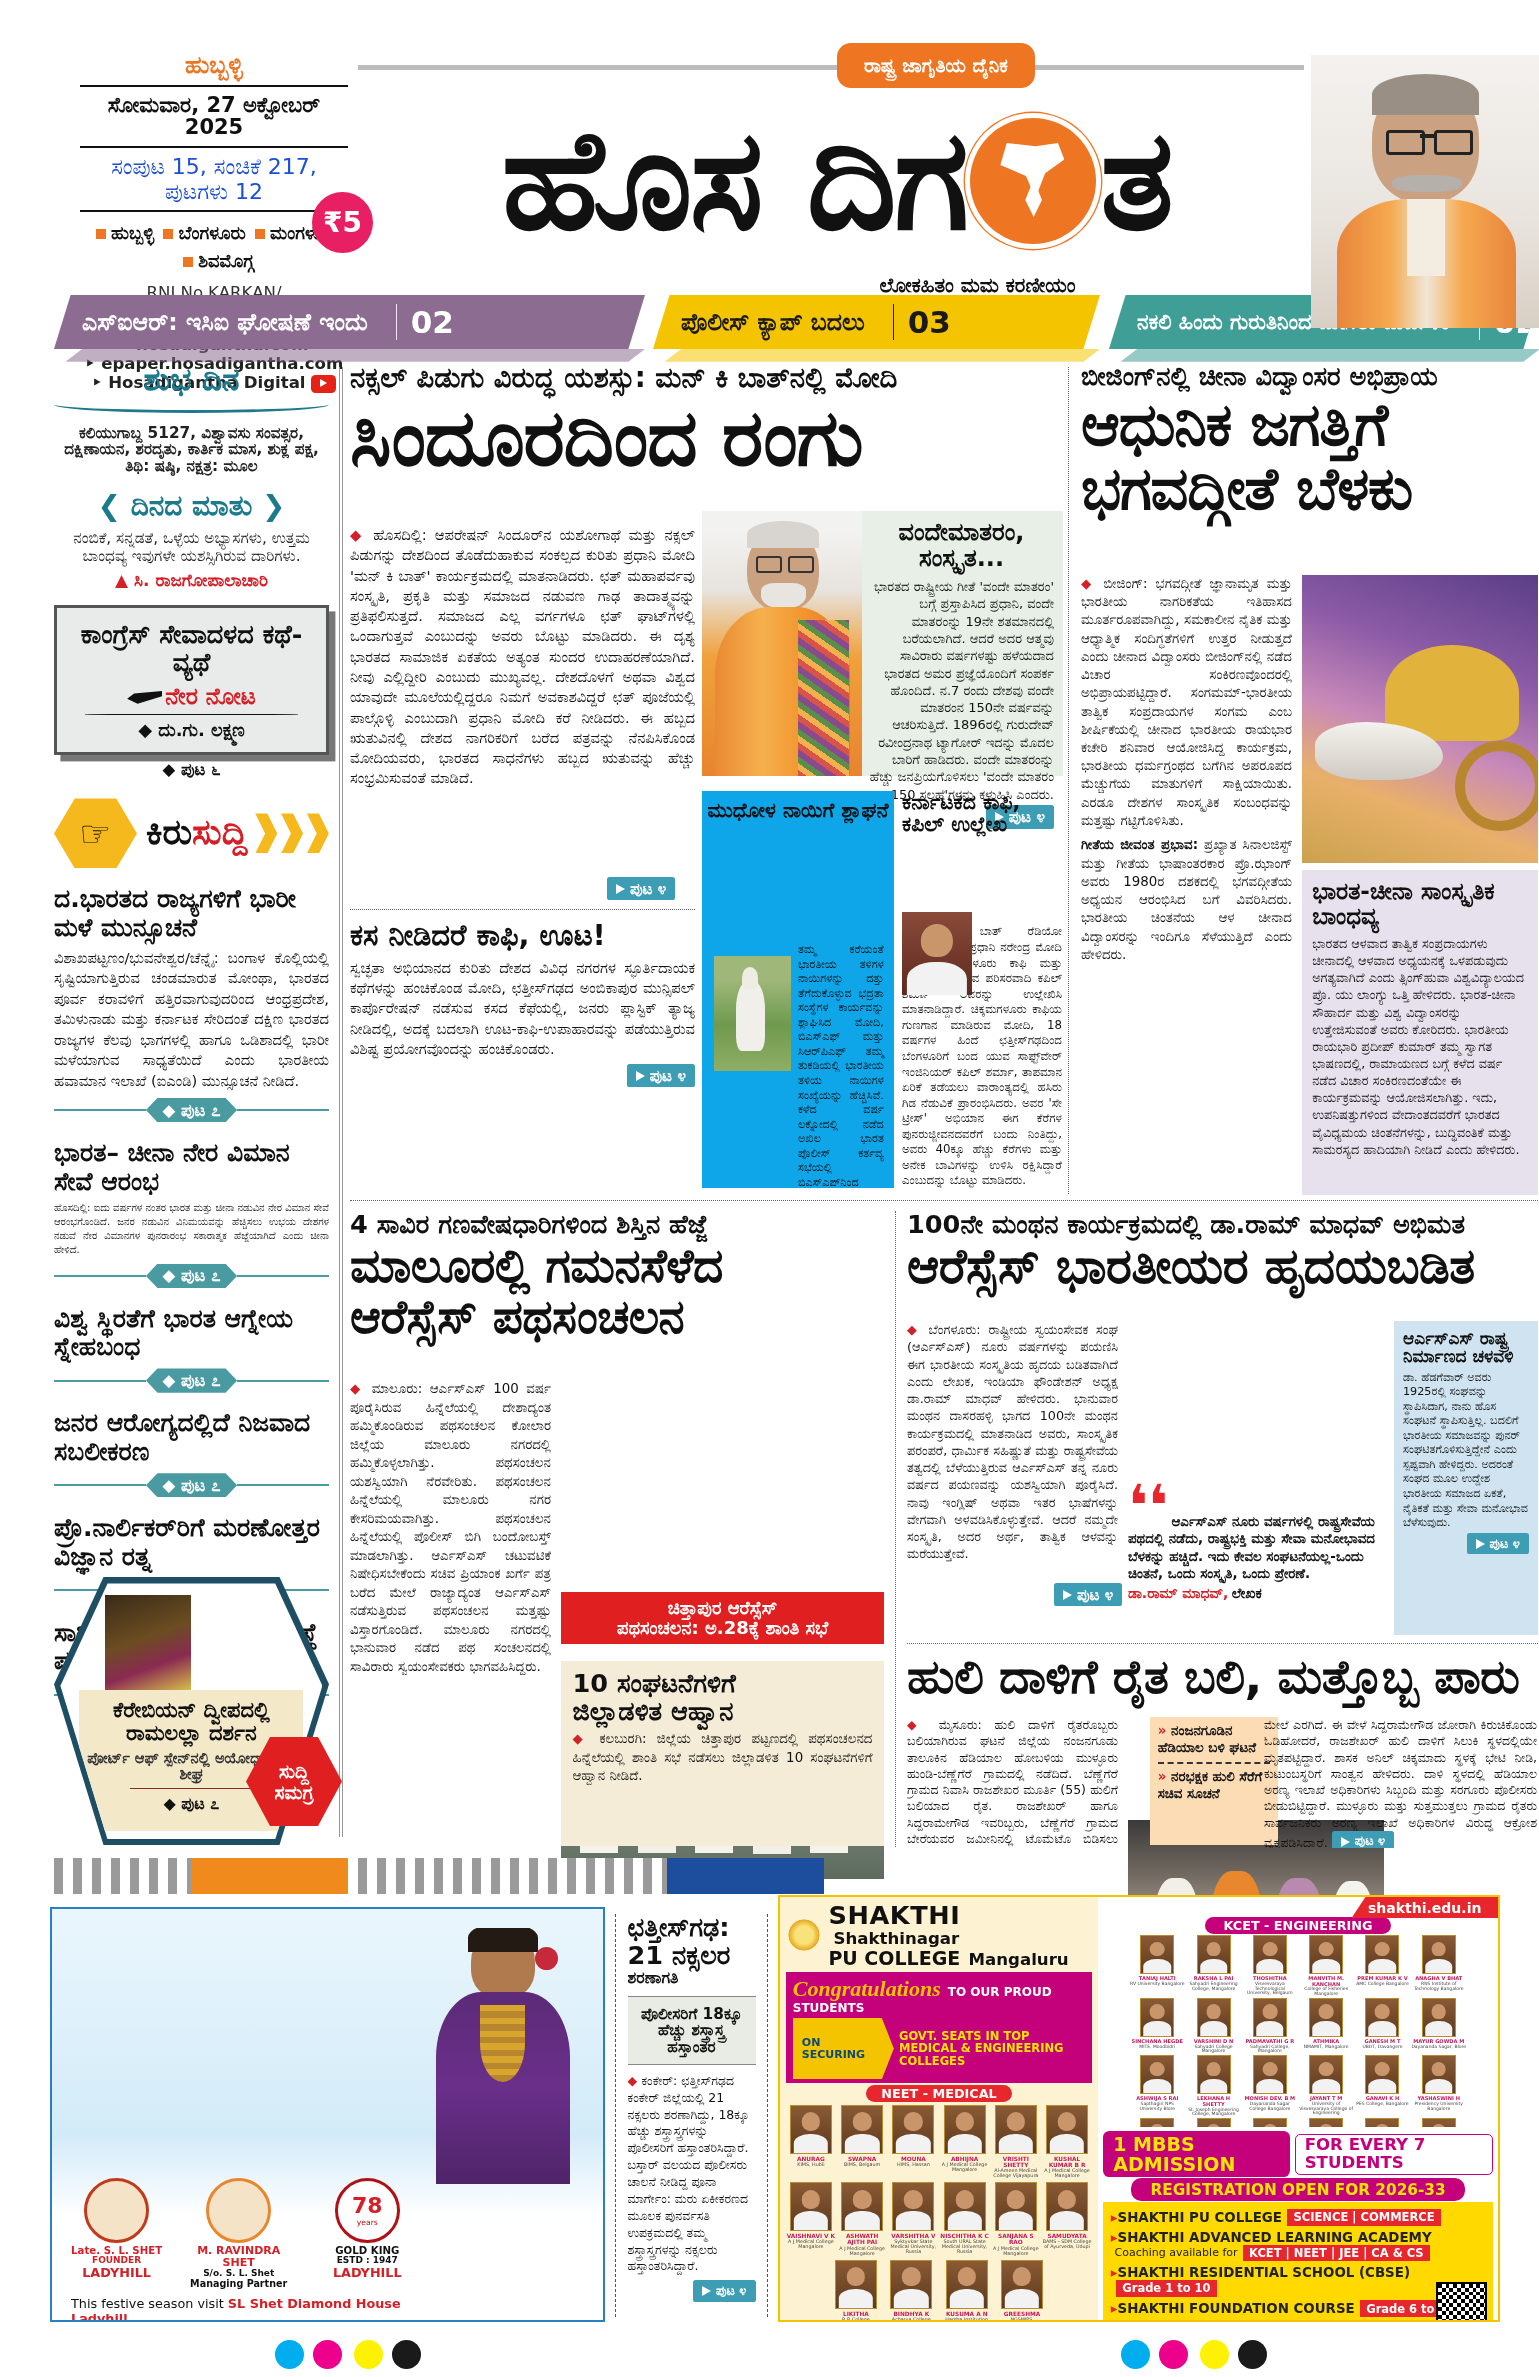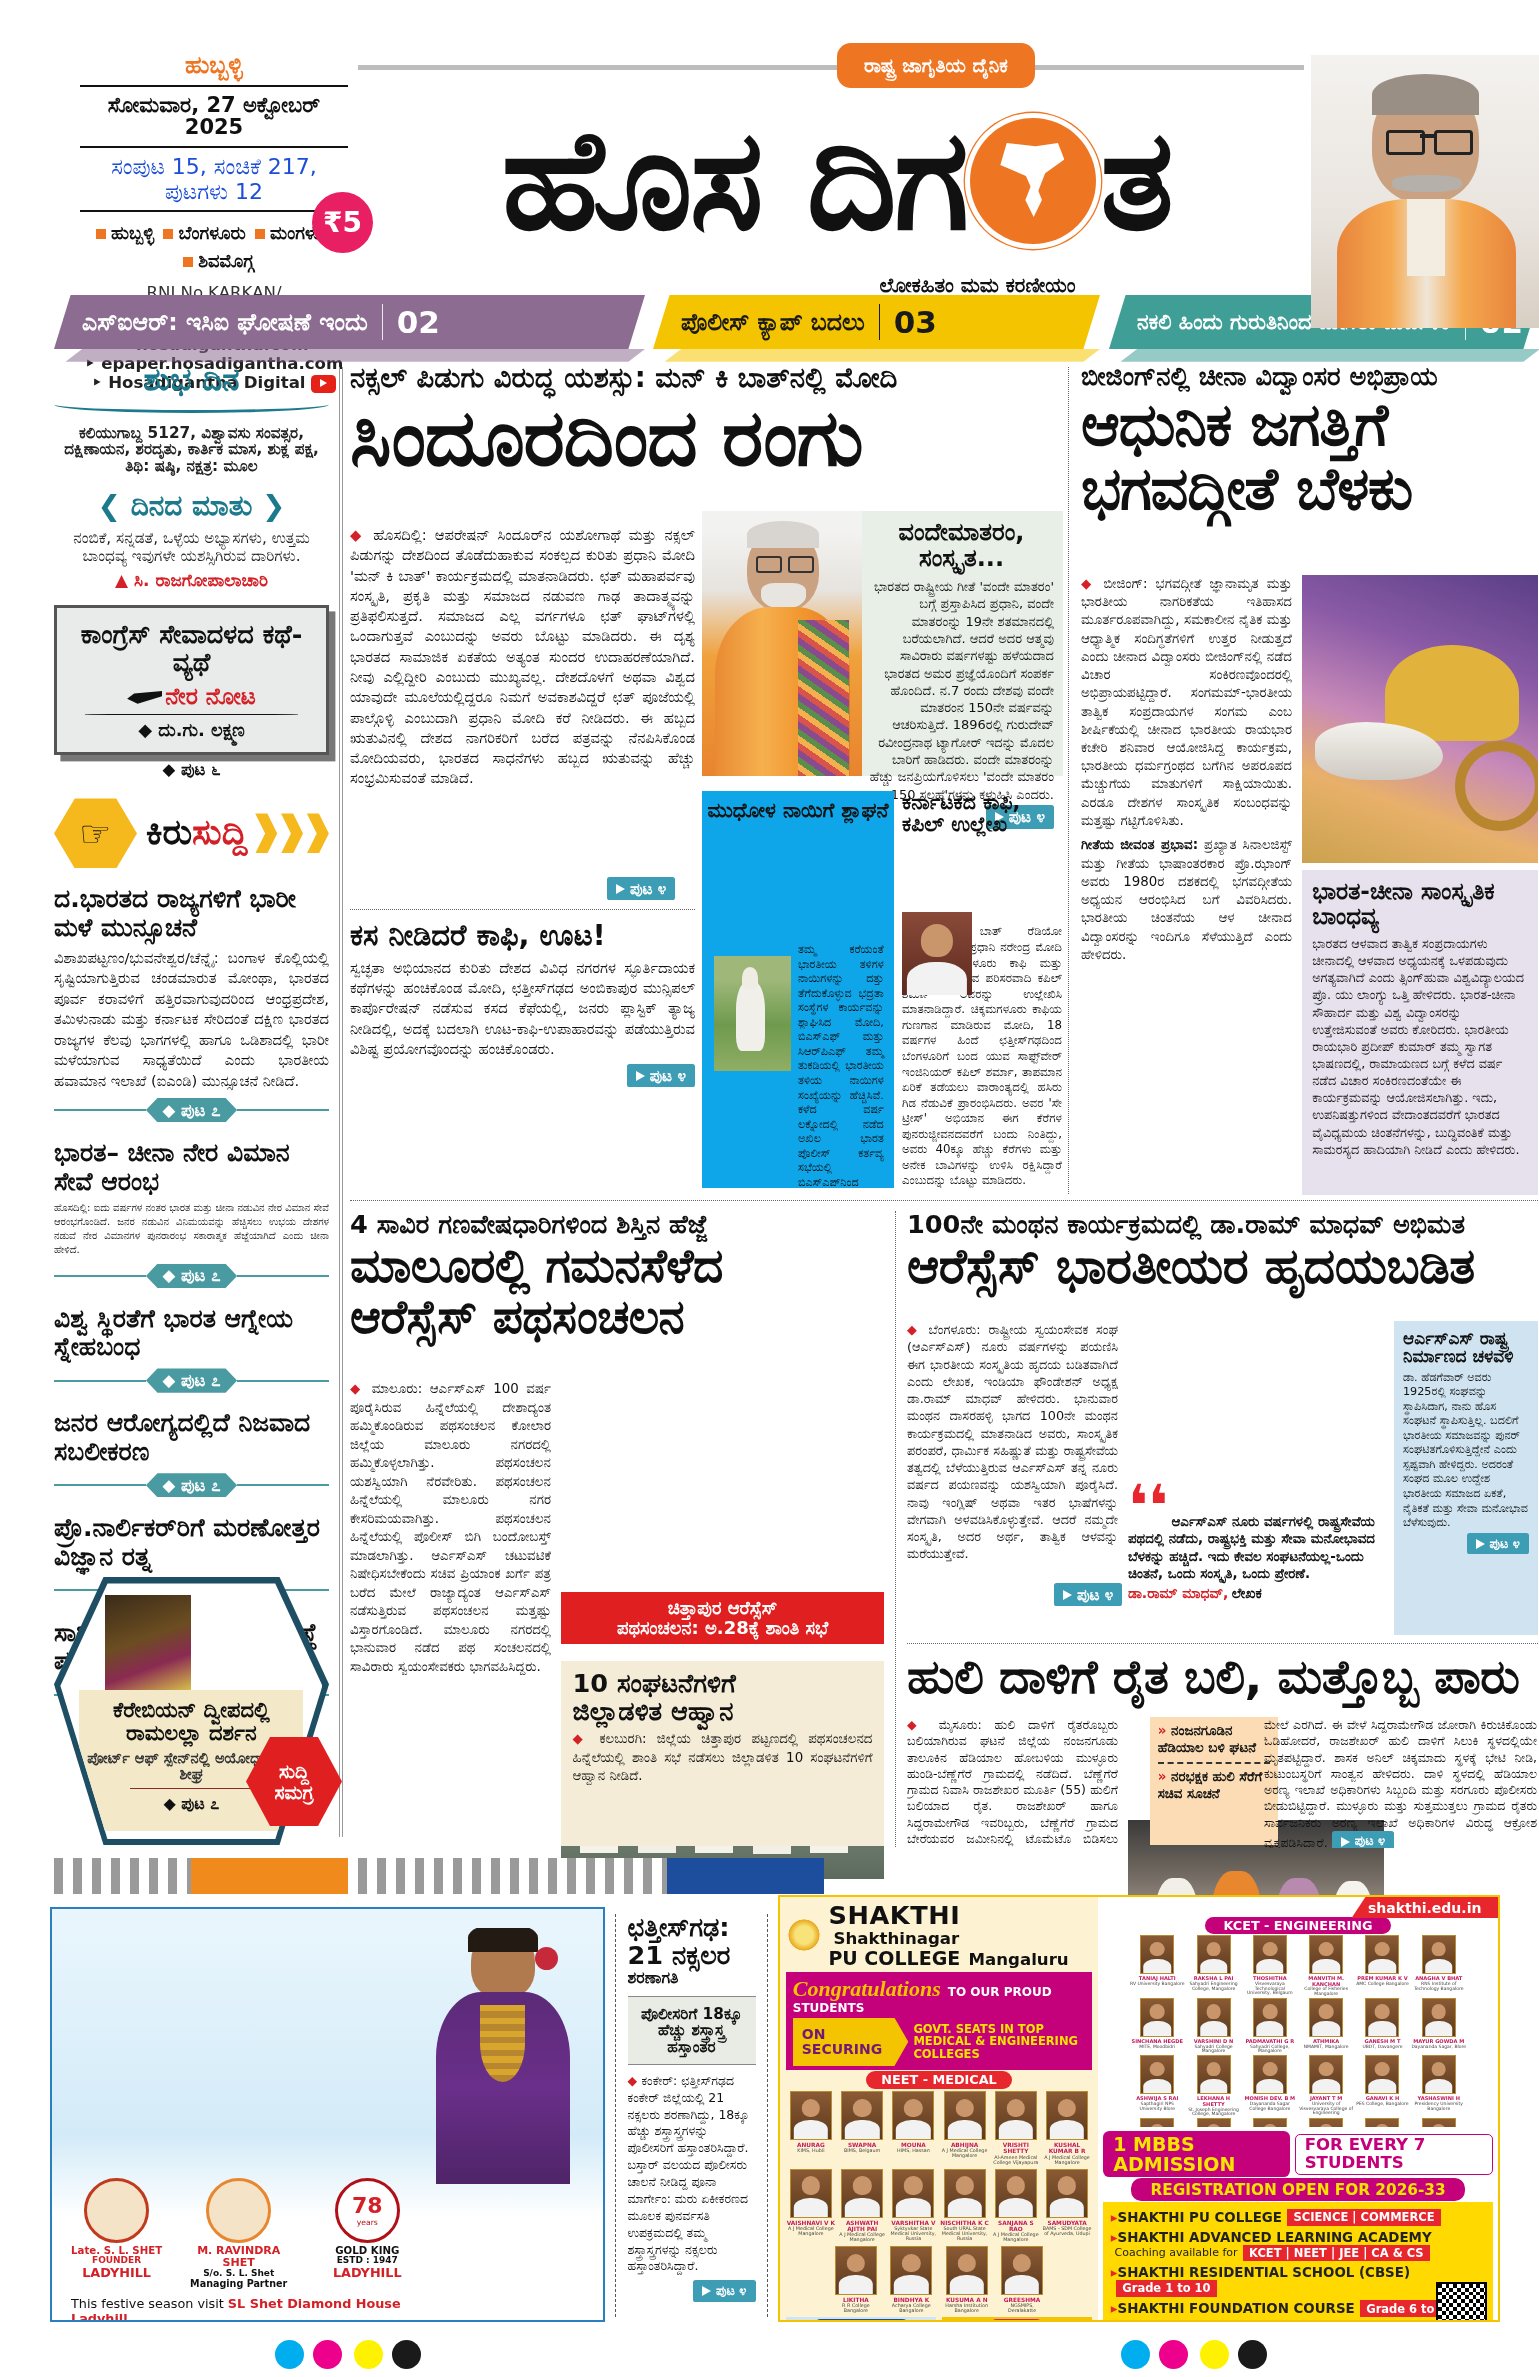--- a/index.html
+++ b/index.html
@@ -27,21 +27,21 @@
   .price-badge{background:#e91f63;color:#fff;border-radius:50%;width:61px;height:61px;
                display:flex;align-items:center;justify-content:center;font-weight:bold;font-size:28px}
   .sq{display:inline-block;width:10.2px;height:10.2px;background:#ee7623;margin:0 5.1px 0 9px}
   .site{font-weight:bold;font-size:16.6px}
   .yt{display:inline-block;width:25.6px;height:18px;background:#e62117;border-radius:4.5px;position:relative;vertical-align:middle;margin-left:5.1px}
   .yt::before{content:"";position:absolute;left:9.6px;top:4.5px;border-left:7.7px solid #fff;border-top:4.5px solid transparent;border-bottom:4.5px solid transparent}
   
   .ribbon{height:54px;display:flex;align-items:center;color:#fff;font-weight:bold;
           clip-path:polygon(16.6px 0,100% 0,calc(100% - 16.6px) 100%,0 100%)}
   .ribbon .t{font-size:23.6px;padding-left:28px;white-space:nowrap}
-  .ribbon .p{font-size:31px;padding:0 19px 0 14px;border-left:1.9px solid rgba(255,255,255,.85);margin-left:14px}
+  .ribbon .p{font-size:31px;padding:0 19px 0 14px;border-left:1.9px solid rgba(255,255,255,.85);margin-left:28px}
   .echo{height:12.8px;opacity:.55;clip-path:polygon(16.6px 0,100% 0,calc(100% - 16.6px) 100%,0 100%)}
   
   .swoosh{height:14px;border-bottom:3.2px solid #1d7a8c;border-radius:0 0 60% 60%}
   .pgribbon{background:#4a9aa2;color:#fff;font-weight:bold;font-size:16.6px;padding:2.6px 16.6px;
             clip-path:polygon(11.5px 0,calc(100% - 11.5px) 0,100% 50%,calc(100% - 11.5px) 100%,11.5px 100%,0 50%)}
   .ribline{flex:1;border-top:2.6px solid #4a9aa2}
   .card{background:#e9ebeb;border:3.2px solid #555;box-shadow:6.4px 6.4px 0 #777}
   .hex{background:#f5b91e;clip-path:polygon(25% 0,75% 0,100% 50%,75% 100%,25% 100%,0 50%);
        display:flex;align-items:center;justify-content:center}
   .chev{width:22px;height:40px;background:#f5b91e;clip-path:polygon(0 0,55% 0,100% 50%,55% 100%,0 100%,45% 50%)}
@@ -462,21 +462,21 @@
           <span class="k" style="font-size:25.6px;letter-spacing:0.6px">SHAKTHI</span>
           <span class="k" style="font-size:16.6px;margin-left:5.1px">Shakthinagar</span><br>
           <span class="k" style="font-size:19px">PU COLLEGE</span>
           <span class="k" style="font-size:16.6px;margin-left:5.1px">Mangaluru</span>
         </div>
       </div>
       <div style="background:#c4007a;padding:3.8px 6.4px;margin-top:3.8px">
         <span style="font-family:'Liberation Serif',serif;font-style:italic;font-weight:bold;color:#f5c400;font-size:22px">Congratulations</span>
         <span class="k" style="color:#fff;font-size:12px;margin-left:3.8px">TO OUR PROUD STUDENTS</span>
         <div style="display:flex;align-items:center;margin-top:2.6px">
-          <span class="k" style="background:#f5c400;color:#701a75;font-size:14px;padding:9px 9px;clip-path:polygon(0 0,88% 0,100% 50%,88% 100%,0 100%)">ON SECURING</span>
+          <span class="k" style="background:#f5c400;color:#0c4a6e;font-size:11px;padding:19px 9px;clip-path:polygon(0 0,88% 0,100% 50%,88% 100%,0 100%)">ON SECURING</span>
           <span class="k" style="color:#f5e400;font-size:11.5px;line-height:1.1;margin-left:5.1px;width:192px">GOVT. SEATS IN TOP MEDICAL &amp; ENGINEERING COLLEGES</span>
         </div>
       </div>
       <div class="c" style="margin-top:3.8px"><span class="k" style="background:#e8262d;color:#fff;font-size:12.8px;padding:1.3px 15.3px;border-radius:9px">NEET - MEDICAL</span></div>
       <div style="display:flex;justify-content:space-between;margin-top:3.8px">
 
       <div class="stu" style="width:49px">
           <div class="ph portrait-sm" style="position:relative"></div>
           <div class="nm">ANURAG</div>
             <div class="cl">KIMS, Hubli</div>

